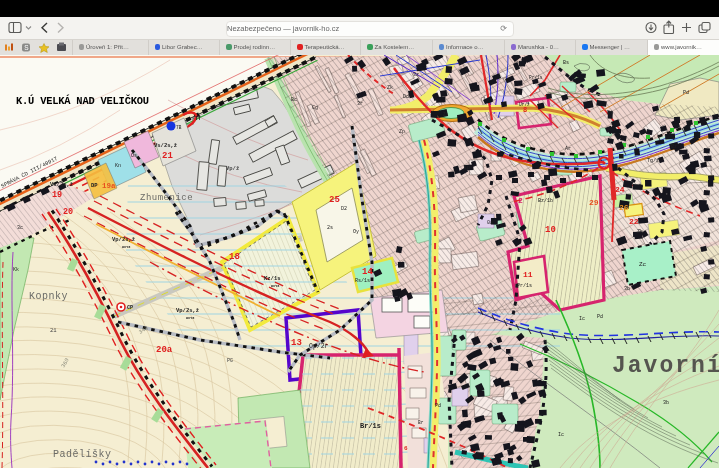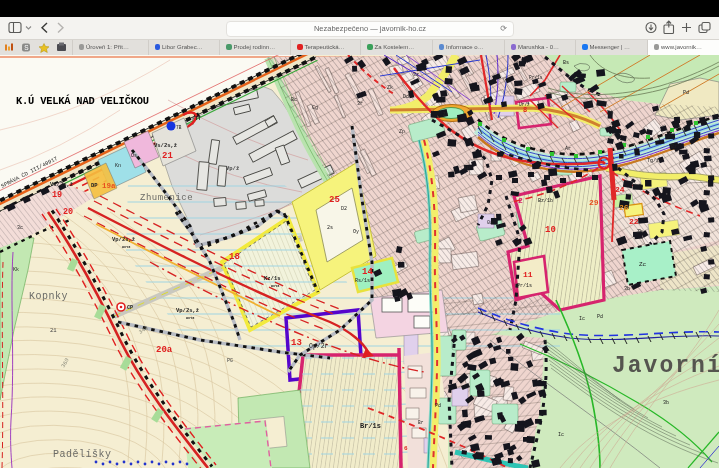--- a/index.html
+++ b/index.html
@@ -1,21 +1,21 @@
 <!DOCTYPE html>
 <html><head><meta charset="utf-8">
 <style>
  html,body{margin:0;padding:0;width:719px;height:468px;overflow:hidden;background:#000;
    font-family:"Liberation Sans",sans-serif;}
  .blackbar{position:absolute;left:0;top:0;width:100%;height:17px;background:#000;}
  .toolbar{position:absolute;left:0;top:17px;width:100%;height:22px;background:#f4f3f0;
    border-bottom:1px solid #d8d5d0;}
  .tabbar{position:absolute;left:0;top:40px;width:100%;height:15px;background:#e2e0dc;}
  .pill{position:absolute;left:226px;top:4px;width:286px;height:14px;background:#fdfdfc;
-   border:0.5px solid #e3e1dd;border-radius:4px;font-size:7.5px;color:#666;text-align:center;
+   border:0.5px solid #e3e1dd;border-radius:4px;font-size:7.5px;color:#666;
    line-height:14px;}
  .tab{position:absolute;top:0;height:15px;font-size:6px;color:#555;overflow:hidden;
    white-space:nowrap;border-left:1px solid #d0cdc8;line-height:15px;}
  .tab .fi{display:inline-block;width:5.5px;height:5.5px;border-radius:2px;margin:0 2px 0 6px;
    vertical-align:-0.5px;}
  .map{position:absolute;left:0;top:55px;}
 </style></head>
 <body>
  <div class="blackbar"></div>
  <div class="toolbar">

